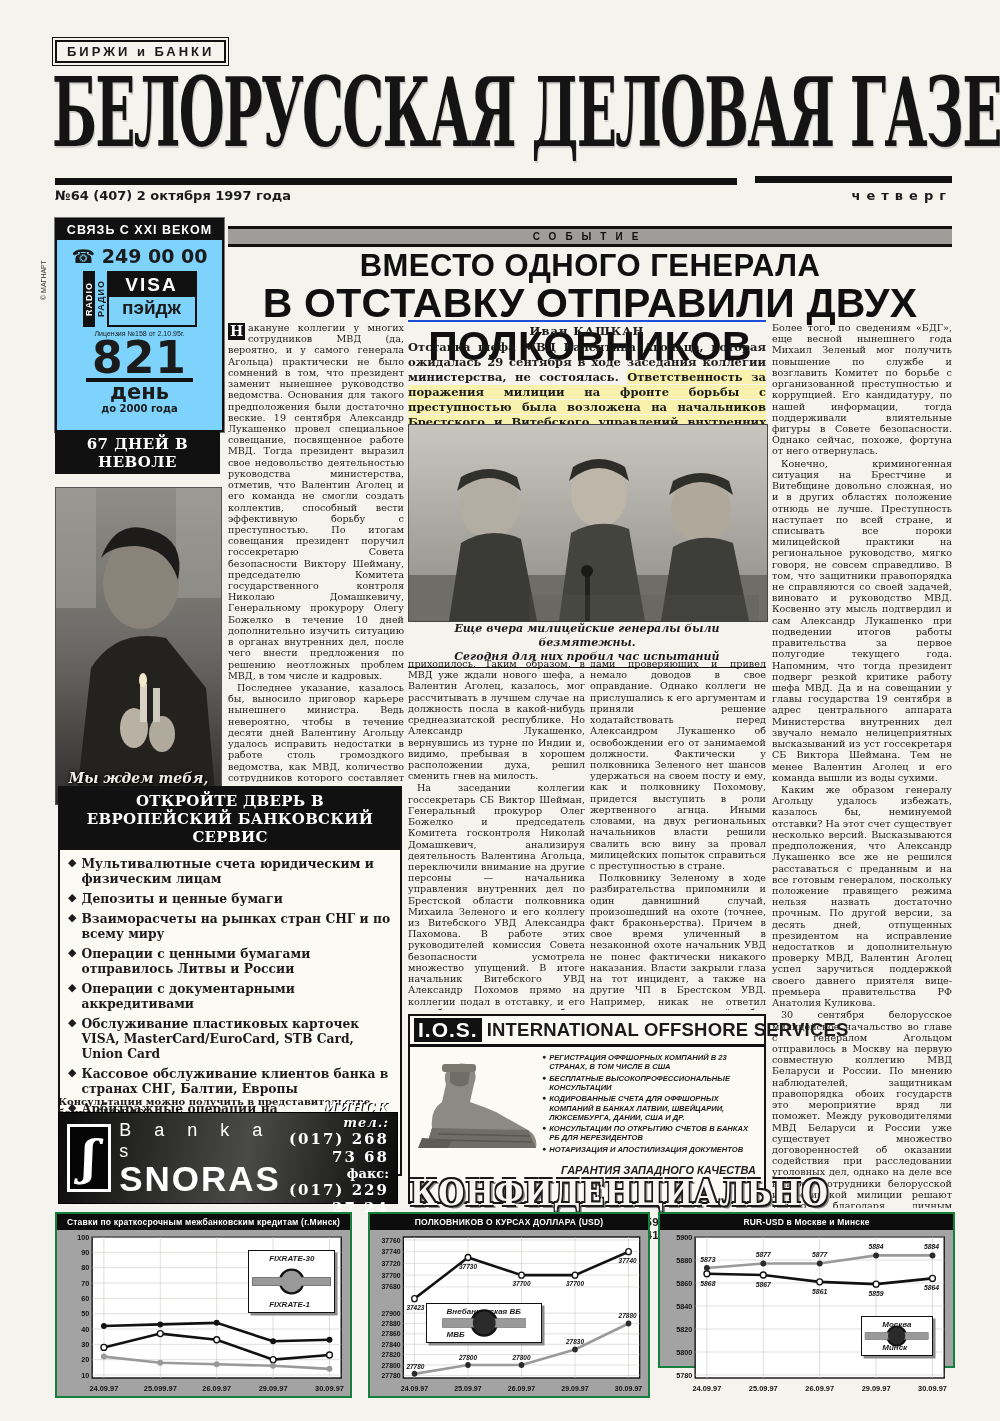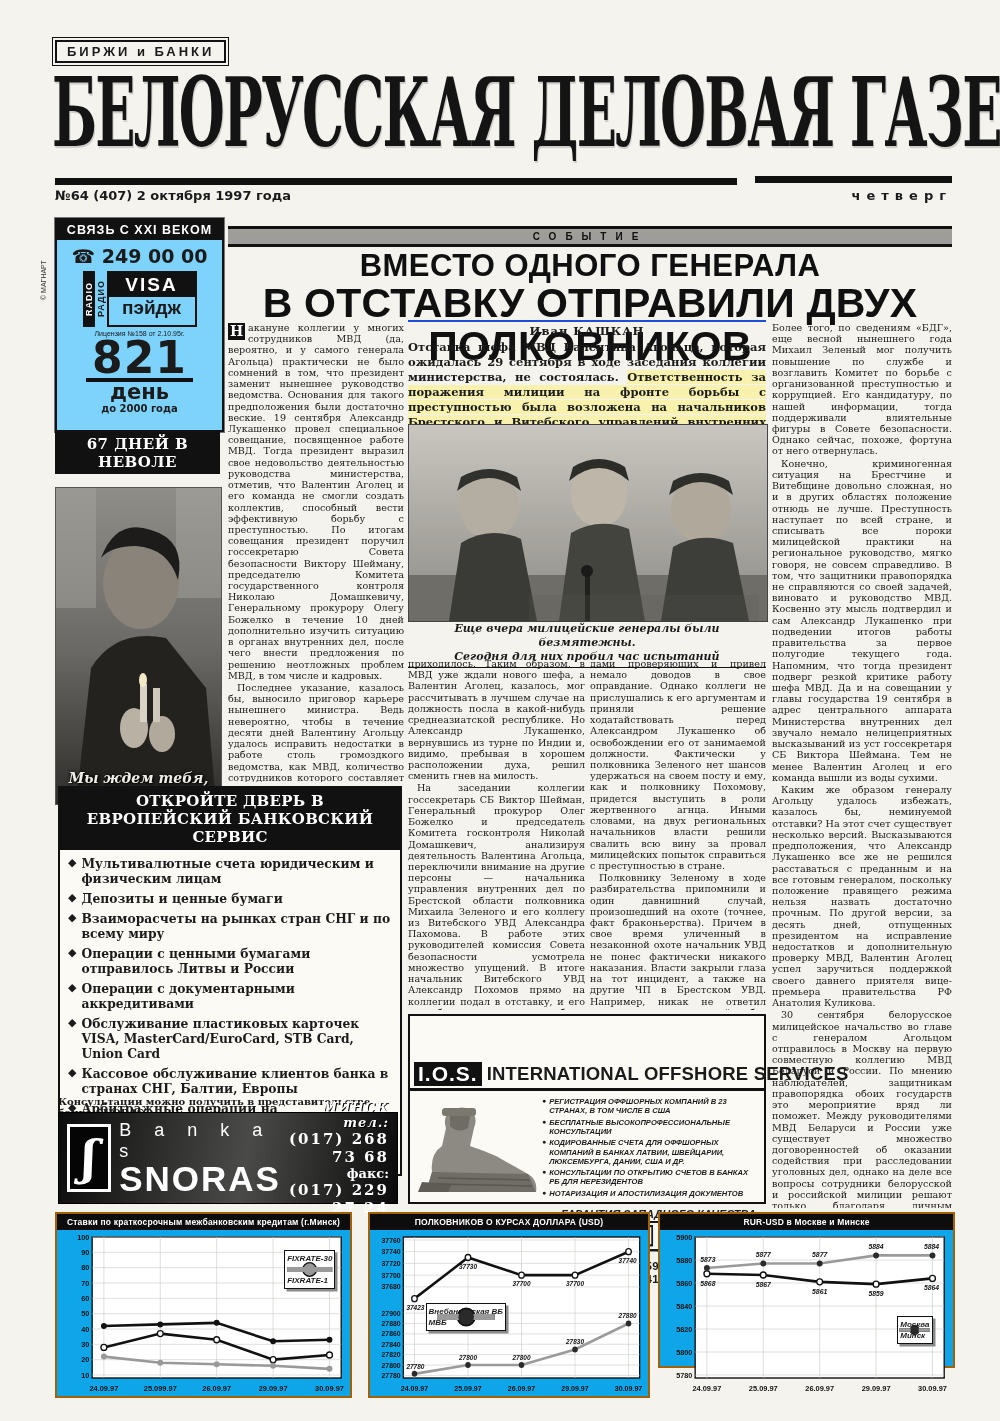--- a/index.html
+++ b/index.html
@@ -93,48 +93,48 @@
   .snoras-brand{margin-left:8px;color:#fff;}
   .snoras-brand .b1{font:18px "Liberation Sans",sans-serif;letter-spacing:9px;}
   .snoras-brand .b2{font:bold 35px "Liberation Sans",sans-serif;letter-spacing:2px;line-height:0.95;}
   .snoras-contact{margin-left:auto;text-align:right;color:#fff;line-height:1.25;}
   .snoras-contact .city{font:italic bold 13px "DejaVu Serif",serif;letter-spacing:1px;text-shadow:1px 1px 0 #000;}
   .snoras-contact .num{font:bold 15px "DejaVu Serif",serif;letter-spacing:2px;}
   .snoras-contact .lbl{font:bold 13px "DejaVu Serif",serif;}
 
   
   .ios{left:408px;top:1014px;width:358px;height:190px;border:2px solid #111;background:#fbfaf5;box-sizing:border-box;}
-  .ios-head{display:flex;align-items:center;border-bottom:3px solid #111;padding:2px 4px;margin-top:44px;}
+  .ios-head{display:flex;align-items:center;border-bottom:3px solid #111;padding:2px 4px;}
   .ios-brand{background:#111;color:#fff;font:bold 21px "Liberation Sans",sans-serif;padding:0 4px;letter-spacing:1px;}
   .ios-title{font:bold 18.5px "Liberation Sans",sans-serif;letter-spacing:0.2px;margin-left:5px;white-space:nowrap;}
   .ios-mid{display:flex;padding:3px 4px 0 2px;}
   .ios-sphinx{width:130px;flex:none;}
   .ios-bullets{flex:1;padding-top:3px;}
   .ios-bullets .li{display:flex;font:italic bold 7.6px "Liberation Sans",sans-serif;line-height:1.2;margin-bottom:2.5px;}
   .ios-bullets .bullet{margin-right:3px;font-size:7px;}
   .ios-guarantee{text-align:right;font:italic bold 11px "Liberation Sans",sans-serif;padding-right:8px;margin-top:2px;}
   .ios-big{text-align:center;font:bold 30px "DejaVu Serif",serif;letter-spacing:1px;color:#f7f6f2;margin-top:-62px;
     padding-top:64px;
     text-shadow:-1.4px -1.4px 0 #1a1a1a,1.4px -1.4px 0 #1a1a1a,-1.4px 1.4px 0 #1a1a1a,1.4px 1.4px 0 #1a1a1a,3px 3px 0 #8b8b8b;
     transform:scaleY(1.15);transform-origin:center bottom;}
   .ios-foot{display:flex;align-items:flex-end;justify-content:space-between;padding:2px 6px 3px 6px;}
   .ios-foot .riga .l1{font:bold 13px "Liberation Sans",sans-serif;letter-spacing:1px;}
   .ios-foot .riga .l2{font:bold 10px "Liberation Sans",sans-serif;}
   .ios-foot .minsk-lbl{font:bold 11px "Liberation Sans",sans-serif;line-height:1.1;}
   .ios-foot .minsk-lbl .big{font-size:13.5px;}
   .ios-foot .phones{font:bold 11.5px "Liberation Sans",sans-serif;line-height:1.15;text-align:right;letter-spacing:0.5px;}
 
   
-  .chart-box{border:2px solid #a16207;background:#0ea5e9;box-sizing:border-box;}
+  .chart-box{border:2px solid #15803d;background:#a3a3a3;box-sizing:border-box;}
   .chart-head{background:#0d0d0d;color:#fff;text-align:center;font:bold 8.5px "Liberation Sans",sans-serif;
     padding:3px 1px;letter-spacing:0.2px;}
   .chart-plot{position:relative;width:100%;height:166px;}
   .chart-plot svg{position:absolute;left:0;top:0;width:100%;height:100%;}
   .chart-legend{position:absolute;background:#fff;border:1.3px solid #111;box-shadow:2.5px 2.5px 0 #8a8a8a;
-    padding:3px 2px;display:flex;flex-direction:column;gap:2px;z-index:2;}
+    padding:3px 20px;display:flex;flex-direction:column;gap:14px;z-index:2;}
   .chart-legend .lrow{display:flex;align-items:center;gap:4px;font:italic bold 8px "Liberation Sans",sans-serif;}
   .c1{left:55px;top:1212px;width:297px;height:186px;}
   .c2{left:368px;top:1212px;width:282px;height:186px;}
   .c3{left:658px;top:1212px;width:297px;height:156px;}
 </style>
 </head>
 <body>
 
 <div class="page">
 

